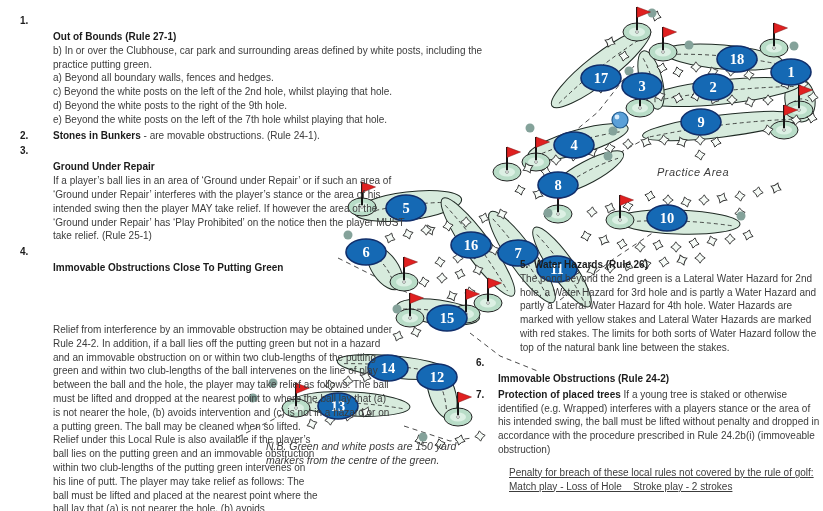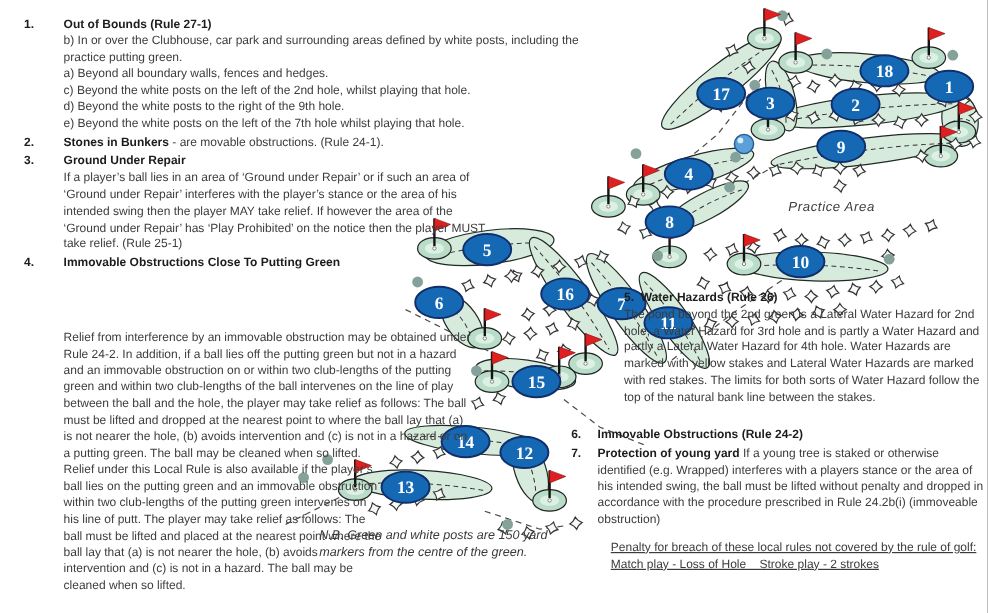--- a/index.html
+++ b/index.html
@@ -2,21 +2,21 @@
 <html><head>
 <meta charset="utf-8">
 <style>
   html,body{margin:0;padding:0;background:#888;}
   #page{position:relative;width:823px;height:511px;background:#ffffff;overflow:hidden;
         font-family:"Liberation Sans",sans-serif;color:#3c3c3c;}
   #course-map{position:absolute;left:0;top:0;width:823px;height:511px;pointer-events:none;}
   .txt{position:absolute;z-index:2;font-size:10px;line-height:13.8px;}
   .rule{display:grid;grid-template-columns:33px 1fr;margin-bottom:2px;}
   .num{font-weight:bold;color:#1c1c1c;}
-  .heading{font-weight:bold;color:#1c1c1c;}
+  .heading{font-weight:bold;color:#1c1c1c;margin-top:16px;}
   .item,.para{margin:0;}
   #rules-left{left:20px;top:14px;width:472px;}
   #rule3-body{max-width:352px;}
   #rule4-p1{max-width:342px;margin-top:48px;}
   #rule4-p2{max-width:266px;}
   #rule5-block{left:520px;top:242px;width:300px;}
   #rules-right{left:476px;top:356px;width:344px;}
   #penalty{margin:9px 0 0 33px;text-decoration:underline;}
   #nb-note{left:266px;top:439px;width:218px;text-align:left;font-style:italic;
            font-size:10.5px;line-height:14px;color:#3a3a3a;}
@@ -500,21 +500,21 @@
   <div id="rules-right" class="txt">
     <div class="rule" style="grid-template-columns:22px 1fr;">
       <div class="num">6.</div>
       <div>
         <div class="heading">Immovable Obstructions (Rule 24-2)</div>
       </div>
     </div>
     <div class="rule" style="grid-template-columns:22px 1fr;">
       <div class="num">7.</div>
       <div>
-        <p class="para"><b>Protection of young yard</b><span> If a young tree is staked or otherwise identified (e.g. Wrapped) interferes with a players stance or the area of his intended swing, the ball must be lifted without penalty and dropped in accordance with the procedure prescribed in Rule 24.2b(i) (immoveable obstruction)</span></p>
+        <p class="para"><b>Protection of placed trees</b><span> If a young tree is staked or otherwise identified (e.g. Wrapped) interferes with a players stance or the area of his intended swing, the ball must be lifted without penalty and dropped in accordance with the procedure prescribed in Rule 24.2b(i) (immoveable obstruction)</span></p>
       </div>
     </div>
     <p class="para" id="penalty">Penalty for breach of these local rules not covered by the rule of golf: Match play - Loss of Hole&nbsp;&nbsp;&nbsp;&nbsp;Stroke play - 2 strokes</p>
   </div>
 
   <div id="nb-note" class="txt">
     <div>N.B. Green and white posts are 150 yard</div>
     <div>markers from the centre of the green.</div>
   </div>
 

